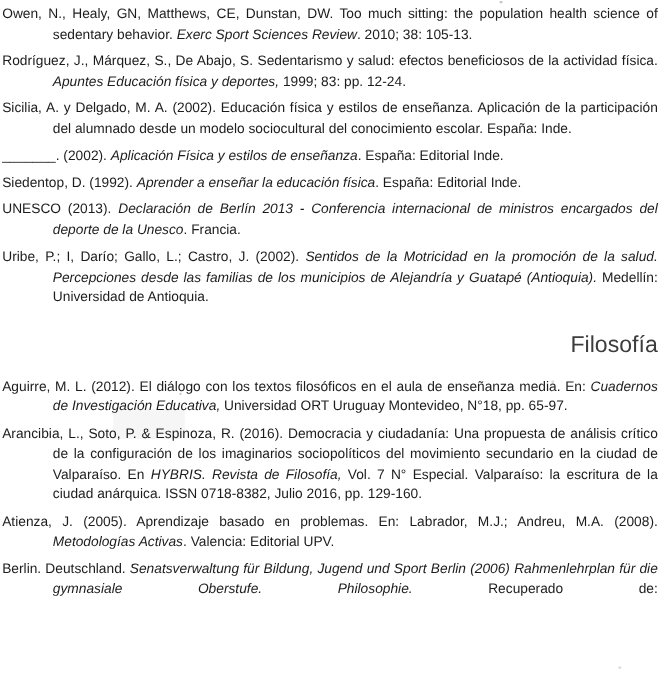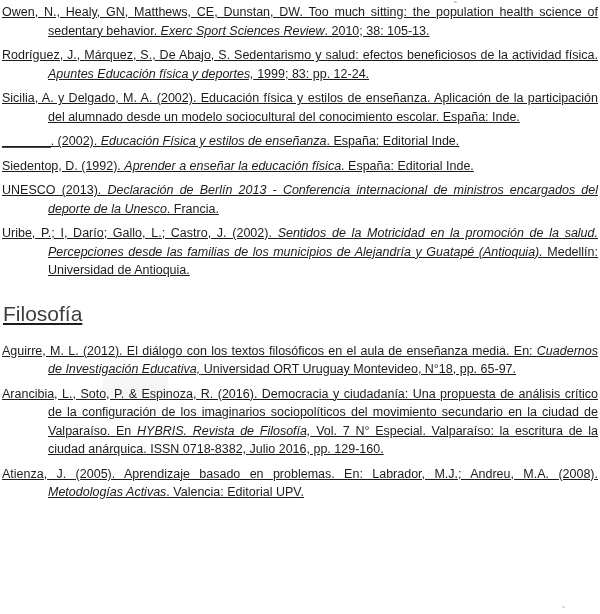--- a/index.html
+++ b/index.html
@@ -5,38 +5,39 @@
   :root{
     --bg:#ffffff; --text:#1c1c1c; --heading:#3d3d3d; --box:#f6f6f6; --artifact:#8f8f8f;
   }
   html,body{margin:0;padding:0;}
   body{
     width:600px;height:614px;overflow:hidden;background:var(--bg);
     font-family:"Liberation Sans","DejaVu Sans",sans-serif;
   }
   .page{
     position:relative;width:600px;height:614px;box-sizing:border-box;
-    padding:3px 2px 0 2px;color:var(--text);text-decoration:underline;
+    padding:3px 2px 0 2px;color:var(--text);
   }
   .ref-list{display:block;}
   p.ref{
     margin:0 0 6px 0;
     padding-left:46px;text-indent:-46px;
     font-size:12.5px;line-height:18.5px;
     text-align:justify;
     color:var(--text);
   }
   p.ref em{font-style:italic;}
   p.ref.justify-last{text-align-last:justify;}
   h2.section-heading{
     font-family:"Liberation Sans","DejaVu Sans",sans-serif;
     font-weight:400;
     font-size:21px;line-height:26px;
     color:var(--heading);
     margin:21px 0 15px 1px;
+    text-align:right;
   }
   .highlight-box{
     position:absolute;left:103px;top:372px;width:65px;height:27px;
     background:var(--box);z-index:-1;
   }
   .artifact-dot{
     position:absolute;border-radius:50%;background:var(--artifact);opacity:.55;
   }
   .dot-a{left:454px;top:1px;width:3px;height:2px;}
   .dot-b{left:163px;top:357px;width:2px;height:2px;}
@@ -47,31 +48,32 @@
 <body>
 
 <div class="page">
 
   <div class="highlight-box"></div>
 
   <div class="ref-list">
       <p class="ref"><span>Owen, N., Healy, GN, Matthews, CE, Dunstan, DW. Too much sitting: the population health science of sedentary behavior. </span><em>Exerc Sport Sciences Review</em><span>. 2010; 38: 105-13.</span></p>
       <p class="ref"><span>Rodríguez, J., Márquez, S., De Abajo, S. Sedentarismo y salud: efectos beneficiosos de la actividad física. </span><em>Apuntes Educación física y deportes,</em><span> 1999; 83: pp. 12-24.</span></p>
       <p class="ref"><span>Sicilia, A. y Delgado, M. A. (2002). Educación física y estilos de enseñanza. Aplicación de la participación del alumnado desde un modelo sociocultural del conocimiento escolar. España: Inde.</span></p>
-      <p class="ref"><span>_______. (2002). </span><em>Educación Física y estilos de enseñanza</em><span>. España: Editorial Inde.</span></p>
+      <p class="ref"><span>_______. (2002). </span><em>Aplicación Física y estilos de enseñanza</em><span>. España: Editorial Inde.</span></p>
       <p class="ref"><span>Siedentop, D. (1992). </span><em>Aprender a enseñar la educación física</em><span>. España: Editorial Inde.</span></p>
       <p class="ref"><span>UNESCO (2013). </span><em>Declaración de Berlín 2013 - Conferencia internacional de ministros encargados del deporte de la Unesco</em><span>. Francia.</span></p>
       <p class="ref"><span>Uribe, P.; I, Darío; Gallo, L.; Castro, J. (2002). </span><em>Sentidos de la Motricidad en la promoción de la salud. Percepciones desde las familias de los municipios de Alejandría y Guatapé (Antioquia).</em><span> Medellín: Universidad de Antioquia.</span></p>
     </div>
 
   <h2 class="section-heading">Filosofía</h2>
 
   <div class="ref-list">
       <p class="ref"><span>Aguirre, M. L. (2012). El diálogo con los textos filosóficos en el aula de enseñanza media. En: </span><em>Cuadernos de Investigación Educativa,</em><span> Universidad ORT Uruguay Montevideo, N°18, pp. 65-97.</span></p>
       <p class="ref"><span>Arancibia, L., Soto, P. &amp; Espinoza, R. (2016). Democracia y ciudadanía: Una propuesta de análisis crítico de la configuración de los imaginarios sociopolíticos del movimiento secundario en la ciudad de Valparaíso. En </span><em>HYBRIS. Revista de Filosofía,</em><span> Vol. 7 N° Especial. Valparaíso: la escritura de la ciudad anárquica. ISSN 0718-8382, Julio 2016, pp. 129-160.</span></p>
       <p class="ref"><span>Atienza, J. (2005). Aprendizaje basado en problemas. En: Labrador, M.J.; Andreu, M.A. (2008). </span><em>Metodologías Activas</em><span>. Valencia: Editorial UPV.</span></p>
+      <p class="ref justify-last"><span>Berlin. Deutschland. </span><em>Senatsverwaltung für Bildung, Jugend und Sport Berlin (2006) Rahmenlehrplan für die gymnasiale Oberstufe. Philosophie.</em><span> Recuperado de:</span></p>
     </div>
 
   <span class="artifact-dot dot-a"></span>
   <span class="artifact-dot dot-b"></span>
   <span class="artifact-dot dot-c"></span>
   <span class="artifact-dot dot-d"></span>
 </div>
 
 </body></html>

